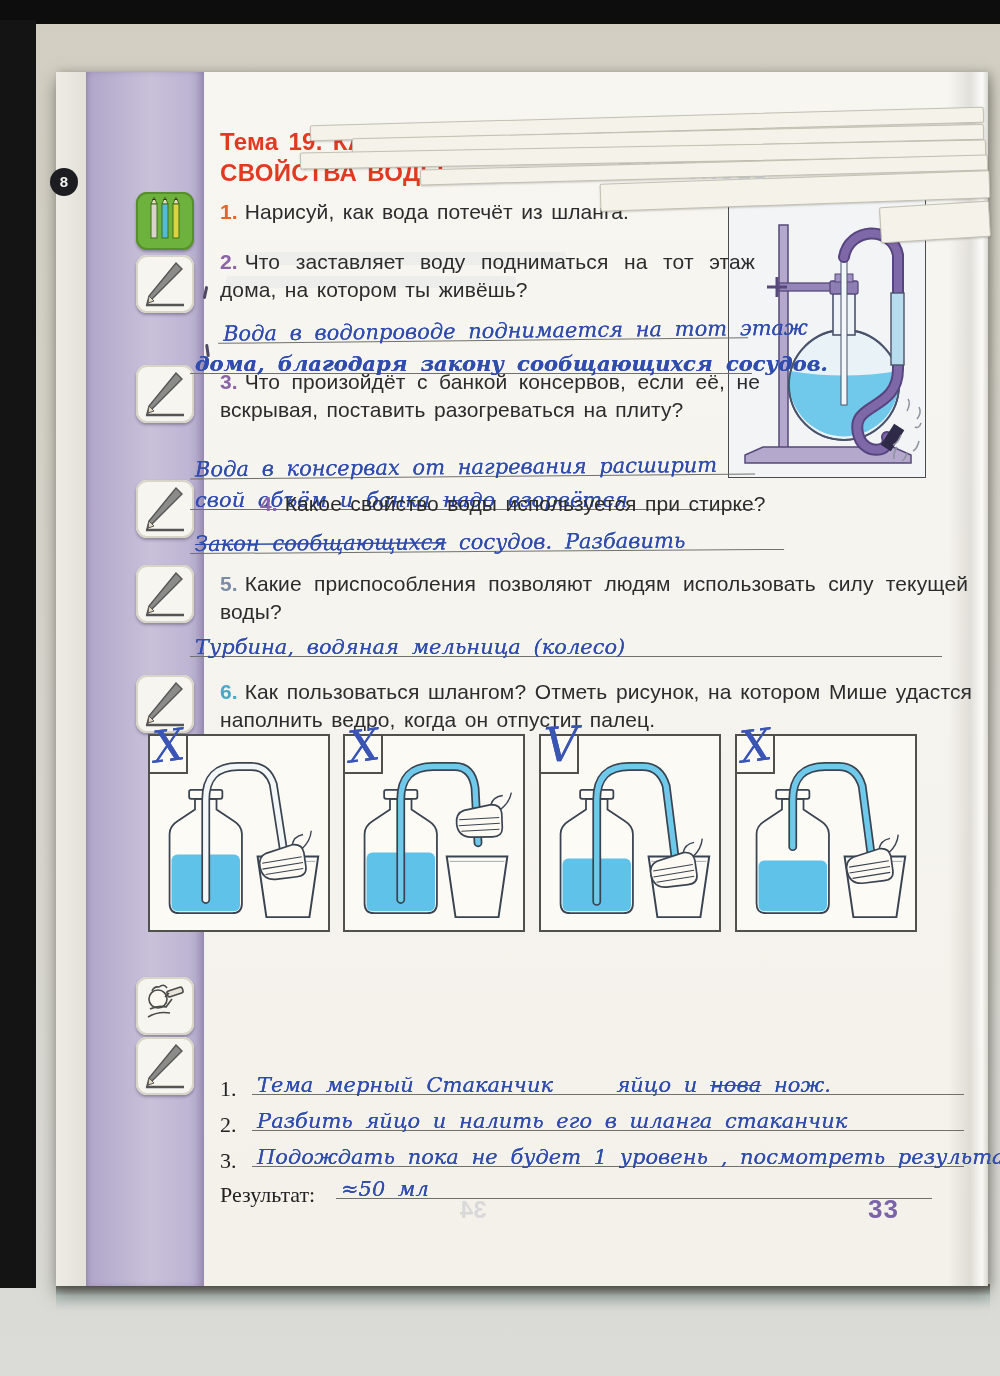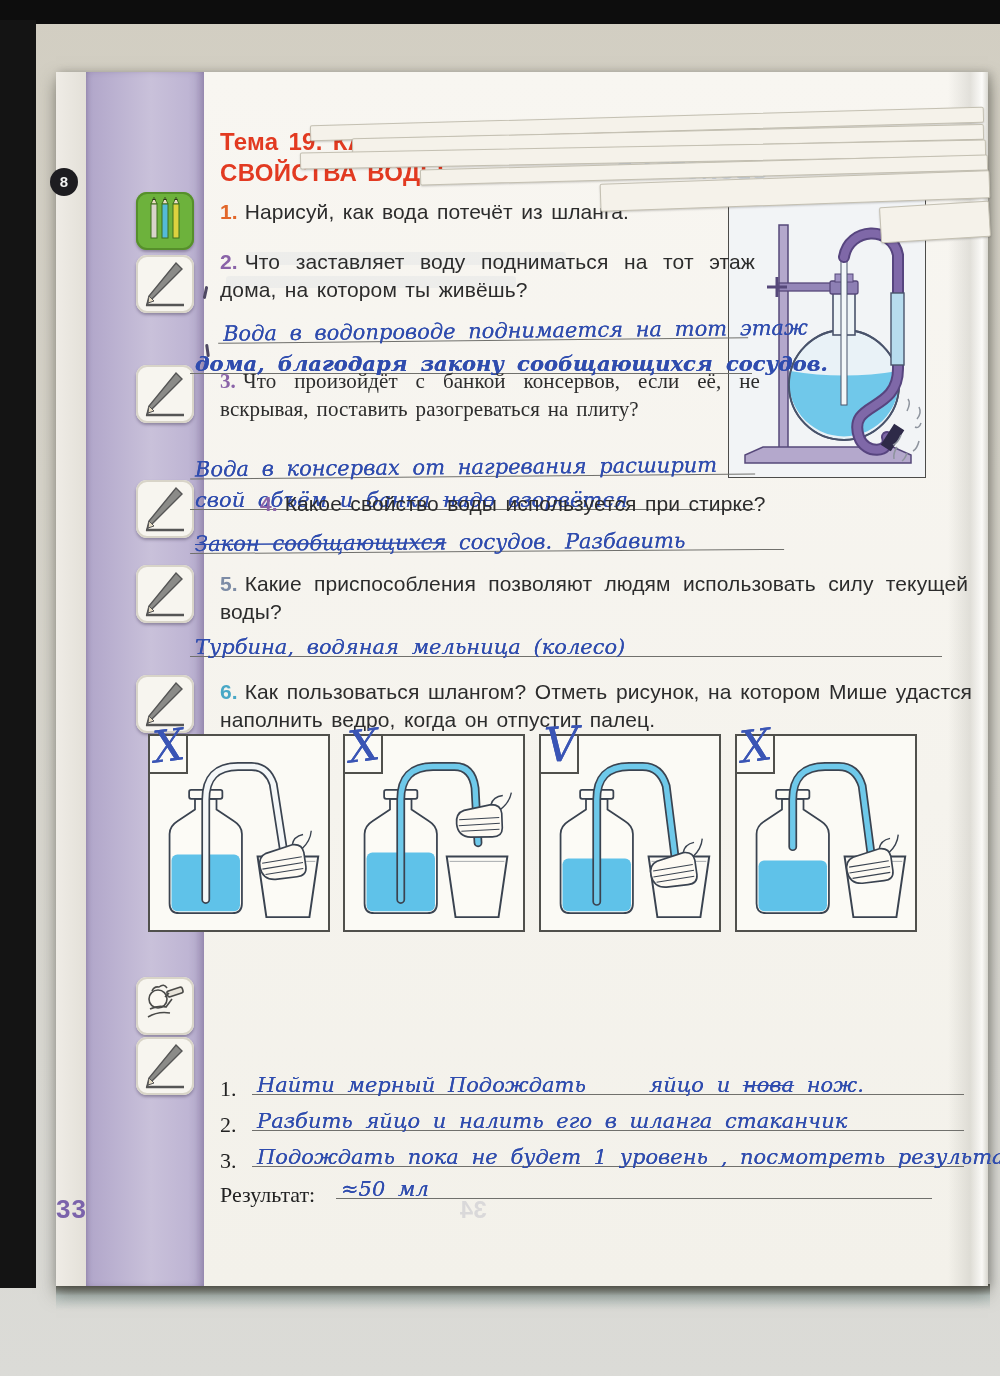--- a/index.html
+++ b/index.html
@@ -66,21 +66,21 @@
   .mark.v{font-size:48px;top:-20px;transform:rotate(-3deg);}
 
   
   .illus{position:absolute;left:672px;top:124px;width:198px;height:282px;background:#f2f4f6;
     border:1.5px solid #4c4c4a;box-sizing:border-box;}
 
   
   .item-num{position:absolute;left:164px;font:22px/1 "Liberation Serif",serif;color:#222;}
   .result-label{position:absolute;left:164px;font:22px/1 "Liberation Serif",serif;color:#222;}
 
-  .page-number{position:absolute;left:0;top:1122px;width:843px;text-align:left;
+  .page-number{position:absolute;left:0;top:1122px;width:843px;text-align:right;
     font:bold 26px "Liberation Sans",sans-serif;color:#7b63ab;letter-spacing:1px;}
   .page-number-ghost{position:absolute;left:404px;top:1124px;font:bold 24px "Liberation Sans",sans-serif;
     color:#9a9ab0;opacity:.28;transform:scaleX(-1);filter:blur(.5px);}
 </style>
 </head>
 <body>
 
 <div class="stage">
   <div class="bar-top"></div>
   <div class="bar-left"></div>
@@ -208,21 +208,21 @@
     <div class="q" style="left:164px;top:176px;width:535px;">
       <span class="qnum n-purple">2.</span><span>Что заставляет воду подниматься на тот этаж дома, на котором ты живёшь?</span>
     </div>
     <div class="ans" style="left:162px;top:238px;width:530px;transform:rotate(-.6deg);">
       <span class="hw">Вода в водопроводе поднимается на тот этаж</span>
     </div>
     <div class="ans" style="left:134px;top:271px;width:562px;font-weight:bold;">
       <span class="hw">дома, благодаря закону сообщающихся сосудов.</span>
     </div>
 
-    <div class="q" style="left:164px;top:296px;width:540px;font-family:Liberation Serif, serif;">
+    <div class="q" style="left:164px;top:296px;width:540px;">
       <span class="qnum n-purple">3.</span><span>Что произойдёт с банкой консервов, если её, не вскрывая, поставить разогреваться на плиту?</span>
     </div>
     <div class="ans" style="left:134px;top:374px;width:565px;transform:rotate(-.5deg);">
       <span class="hw">Вода в консервах от нагревания расширит</span>
     </div>
     <div class="ans" style="left:134px;top:407px;width:565px;">
       <span class="hw"><span>свой объём и банка</span> <span class="struck">надо</span> <span>взорвётся</span></span>
     </div>
 
     <div class="q" style="left:164px;top:418px;width:640px;margin-left:40px;">
@@ -321,21 +321,21 @@
         <use href="#hand" transform="translate(138,132) rotate(-12)"></use>
       </svg>
       <div class="checkbox">
         <span class="mark">X</span>
       </div>
     </div>
 
 
     <div class="item-num" style="top:1006px;">1.</div>
     <div class="ans" style="left:196px;top:992px;width:712px;">
-      <span class="hw"><span>Найти мерный Подождать</span>&nbsp;&nbsp;&nbsp;&nbsp;&nbsp;<span>яйцо и</span> <span class="struck">нова</span> <span>нож.</span></span>
+      <span class="hw"><span>Тема мерный Стаканчик</span>&nbsp;&nbsp;&nbsp;&nbsp;&nbsp;<span>яйцо и</span> <span class="struck">нова</span> <span>нож.</span></span>
     </div>
 
     <div class="item-num" style="top:1042px;">2.</div>
     <div class="ans" style="left:196px;top:1028px;width:712px;">
       <span class="hw">Разбить яйцо и налить его в шланга стаканчик</span>
     </div>
 
     <div class="item-num" style="top:1078px;">3.</div>
     <div class="ans" style="left:196px;top:1064px;width:712px;">
       <span class="hw">Подождать пока не будет 1 уровень , посмотреть результат</span>

